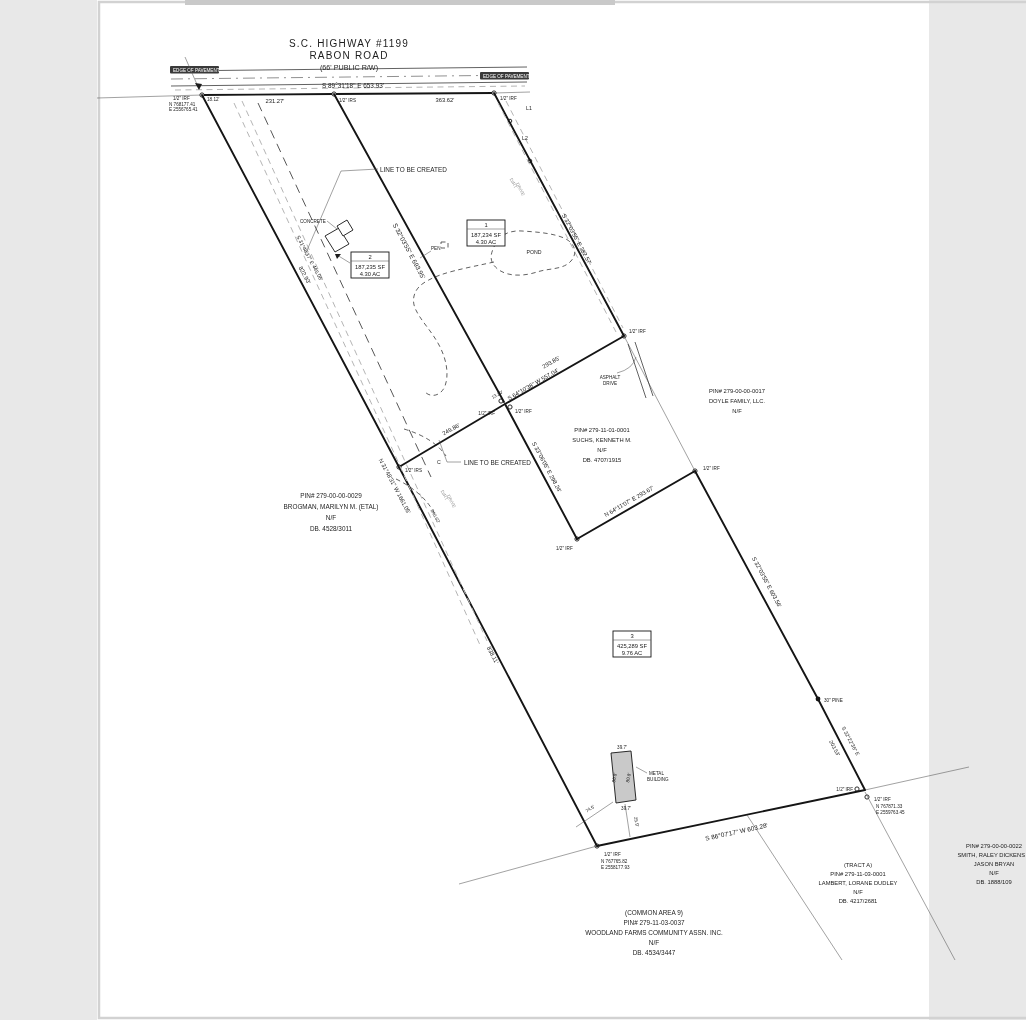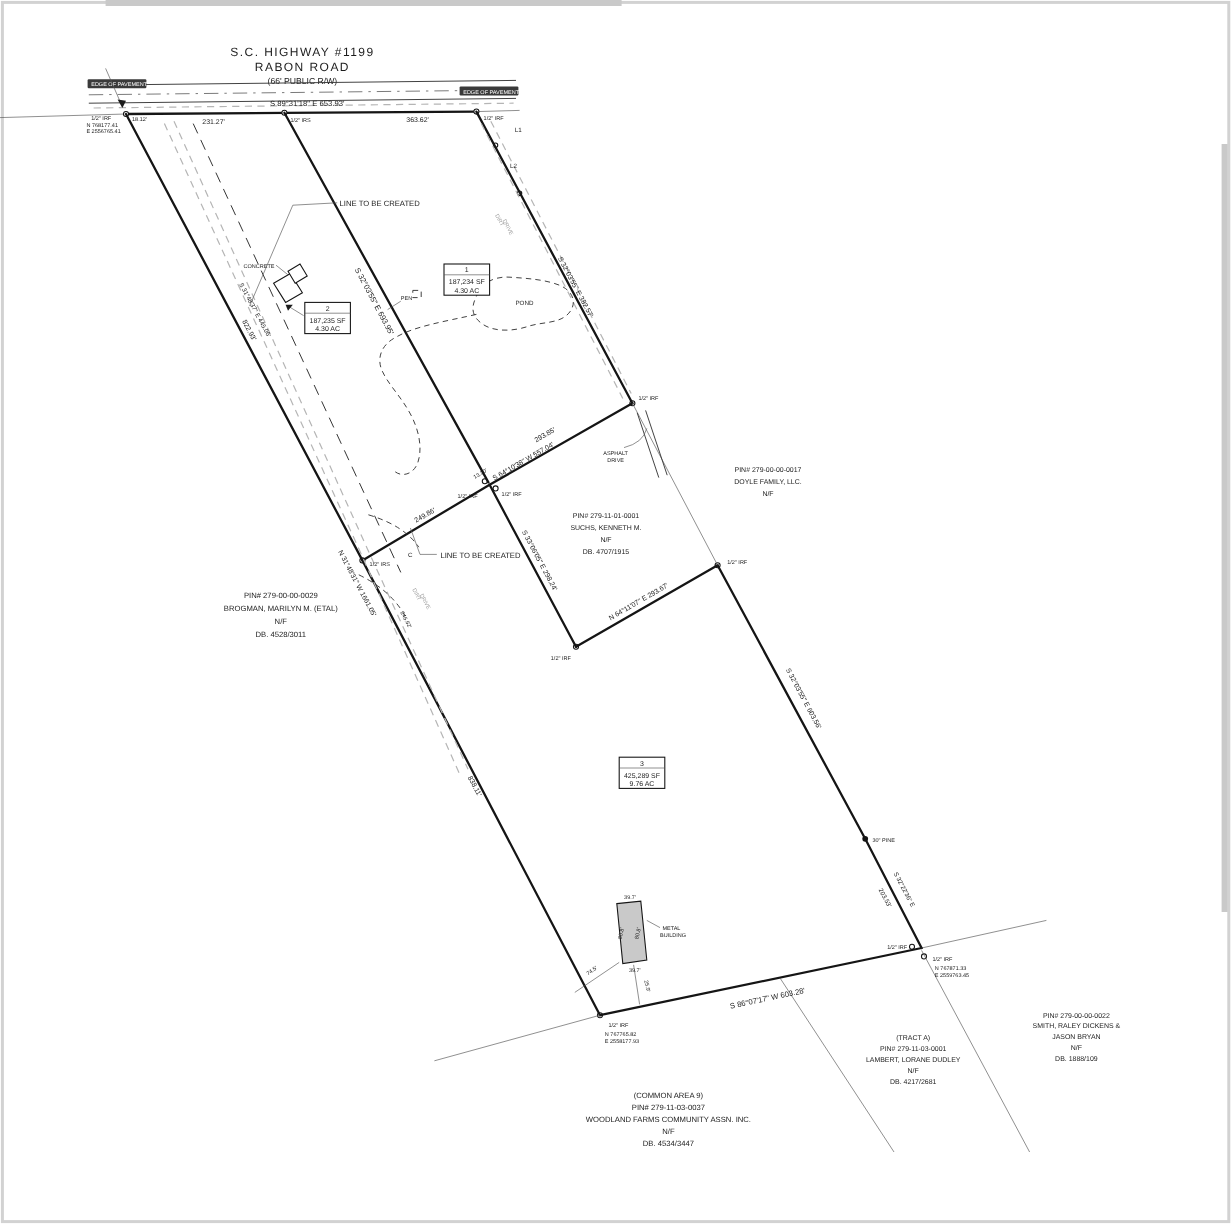--- a/index.html
+++ b/index.html
@@ -1,16 +1,16 @@
 <!DOCTYPE html>
 <html><head>
 <meta charset="utf-8">
 <style>
   html,body{margin:0;padding:0;background:#e8e8e8;}
-  .page{position:relative;width:1026px;height:1020px;background:#ffffff;margin:0 auto;
+  .page{position:relative;width:832px;height:1020px;background:#ffffff;margin:0 auto;
         font-family:"Liberation Sans", sans-serif;}
   svg{display:block}
   svg text{fill:#1c1c1c;font-family:"Liberation Sans", sans-serif;}
   .t4{font-size:4.6px}
   .t5{font-size:5.2px}
   .t55{font-size:5.8px}
   .t6{font-size:6.4px}
   .t7{font-size:7.2px}
   .t9{font-size:10px;letter-spacing:1.2px}
   .mid{text-anchor:middle}

